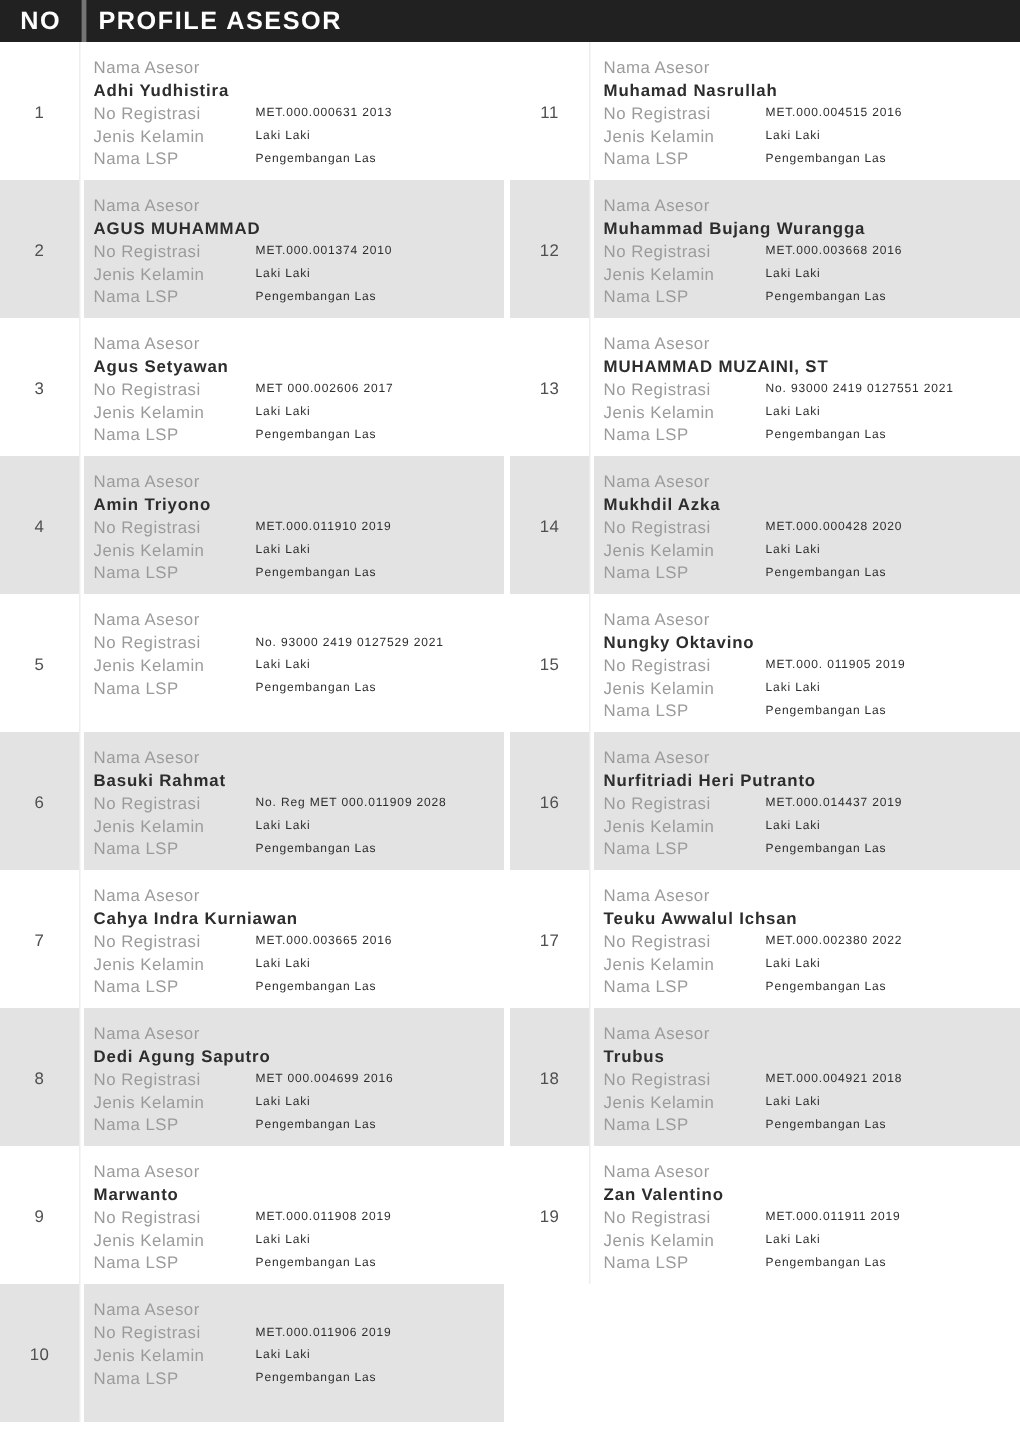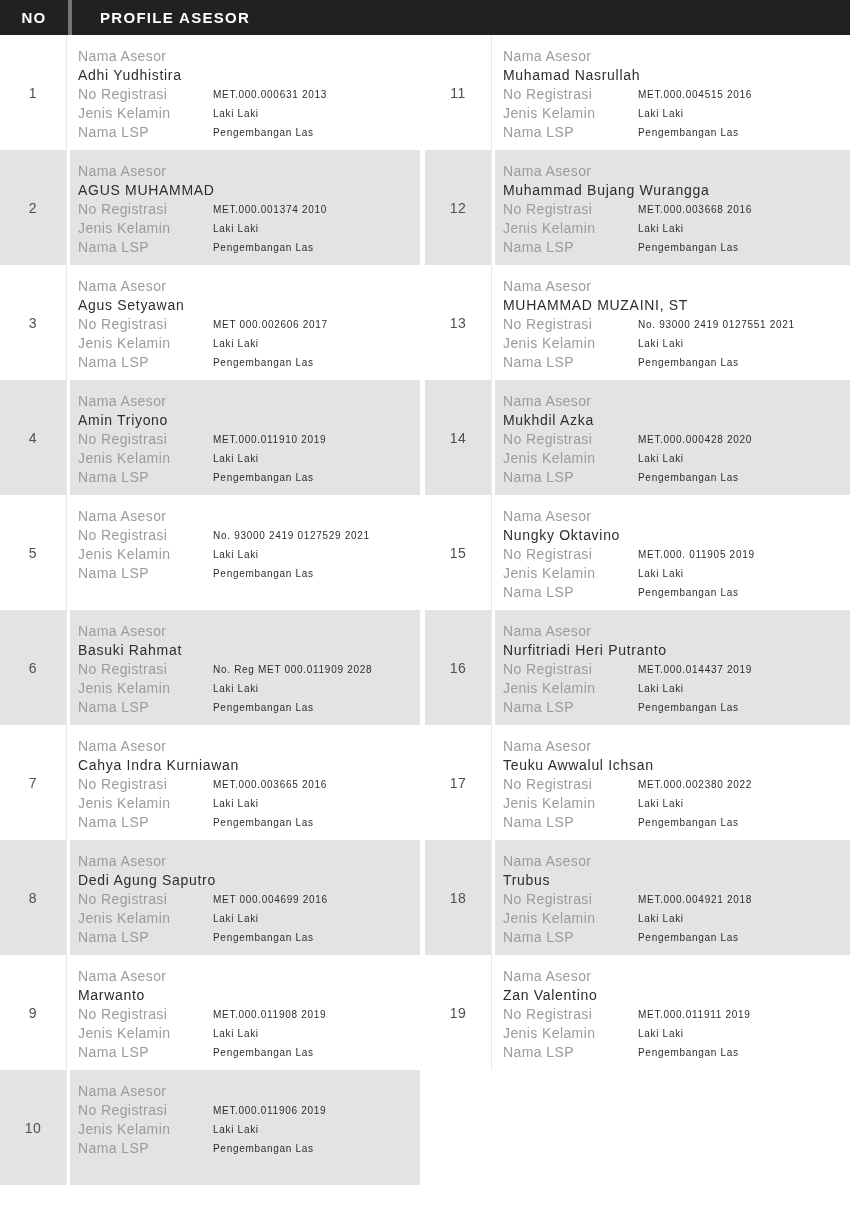--- a/index.html
+++ b/index.html
@@ -13,46 +13,46 @@
     --divider-row:#e9e9e9;
   }
   html,body{margin:0;padding:0;background:#ffffff;}
   .page{
     width:850px;height:1209px;overflow:hidden;background:#ffffff;
     font-family:"Liberation Sans", sans-serif;position:relative;
   }
   
   .thead{
     display:flex;height:35px;background:var(--header-bg);color:var(--header-fg);
-    align-items:center;font-weight:bold;font-size:15px;letter-spacing:1.3px;
+    align-items:center;font-weight:bold;font-size:21px;letter-spacing:1.3px;
   }
   .thead .no-col{width:68px;text-align:center;flex:0 0 68px;}
   .hdr-divider{width:4px;flex:0 0 4px;align-self:stretch;background:var(--divider-header);}
-  .profile-hdr{padding-left:28px;}
+  .profile-hdr{padding-left:10px;}
   
   .cols{display:flex;align-items:flex-start;}
   .col{display:block;}
   .col.left{width:420px;flex:0 0 420px;}
   .col-gap{width:5px;flex:0 0 5px;background:#ffffff;align-self:stretch;}
   .col.right{width:425px;flex:0 0 425px;}
   
   .row{display:flex;min-height:115px;background:#ffffff;align-items:stretch;}
   .row.shaded{background:var(--shaded-bg);}
   .no-cell{
     width:66px;flex:0 0 66px;display:flex;align-items:center;justify-content:center;
     font-size:14px;color:var(--number-fg);letter-spacing:0.5px;
   }
   .row-divider{
     width:4px;flex:0 0 4px;background:#ffffff;
     border-left:1px solid var(--divider-row);box-sizing:border-box;
   }
   .cell{flex:1;padding:12px 6px 8px 8px;box-sizing:border-box;}
   .lbl{color:var(--label-fg);font-size:14px;line-height:19px;letter-spacing:0.4px;}
   .name{
-    font-weight:normal;color:var(--value-fg);font-size:14px;line-height:19px;letter-spacing:0.7px;
+    font-weight:bold;color:var(--value-fg);font-size:14px;line-height:19px;letter-spacing:0.7px;
     white-space:nowrap;
   }
   .kv{display:flex;align-items:flex-start;}
   .kv .lbl{width:135px;flex:0 0 135px;}
   .val{
     font-weight:normal;color:var(--value-fg);font-size:10px;line-height:19px;letter-spacing:0.7px;
   }
 </style>
 </head>
 <body>

